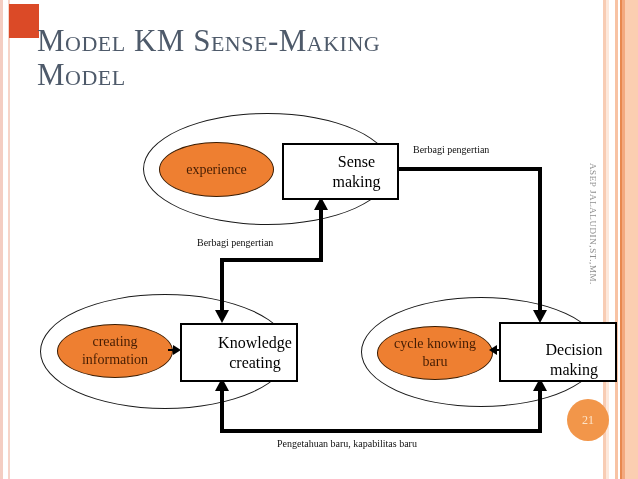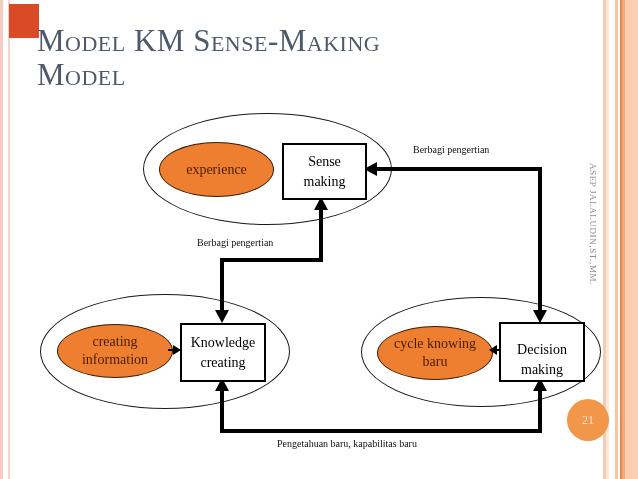--- a/index.html
+++ b/index.html
@@ -35,21 +35,21 @@
   
   .loop-ellipse{border:1px solid #1a1a1a;border-radius:50%;background:transparent;}
   .orange-ellipse{
     background:#ee7f31;border:1px solid #3a1c02;border-radius:50%;
     display:flex;flex-direction:column;align-items:center;justify-content:center;
     font-size:14px;line-height:18px;color:#451d03;text-align:center;
   }
   .node-box{
     background:#ffffff;border:2px solid #000000;
     display:flex;flex-direction:column;align-items:center;justify-content:center;
-    font-size:14px;line-height:20px;color:#000;text-align:center;z-index:2;
+    font-size:16px;line-height:20px;color:#000;text-align:center;z-index:2;padding-left:32px;
   }
   .lbl{font-size:10px;color:#101010;white-space:nowrap;}
   .shaft{background:#000;}
   .tri{width:0;height:0;}
   .tri-left {border-top:7px solid transparent;border-bottom:7px solid transparent;border-right:13px solid #000;}
   .tri-right{border-top:5px solid transparent;border-bottom:5px solid transparent;border-left:8px solid #000;}
   .tri-left-sm{border-top:5px solid transparent;border-bottom:5px solid transparent;border-right:8px solid #000;}
   .tri-up   {border-left:7px solid transparent;border-right:7px solid transparent;border-bottom:13px solid #000;}
   .tri-down {border-left:7px solid transparent;border-right:7px solid transparent;border-top:13px solid #000;}
 </style>

